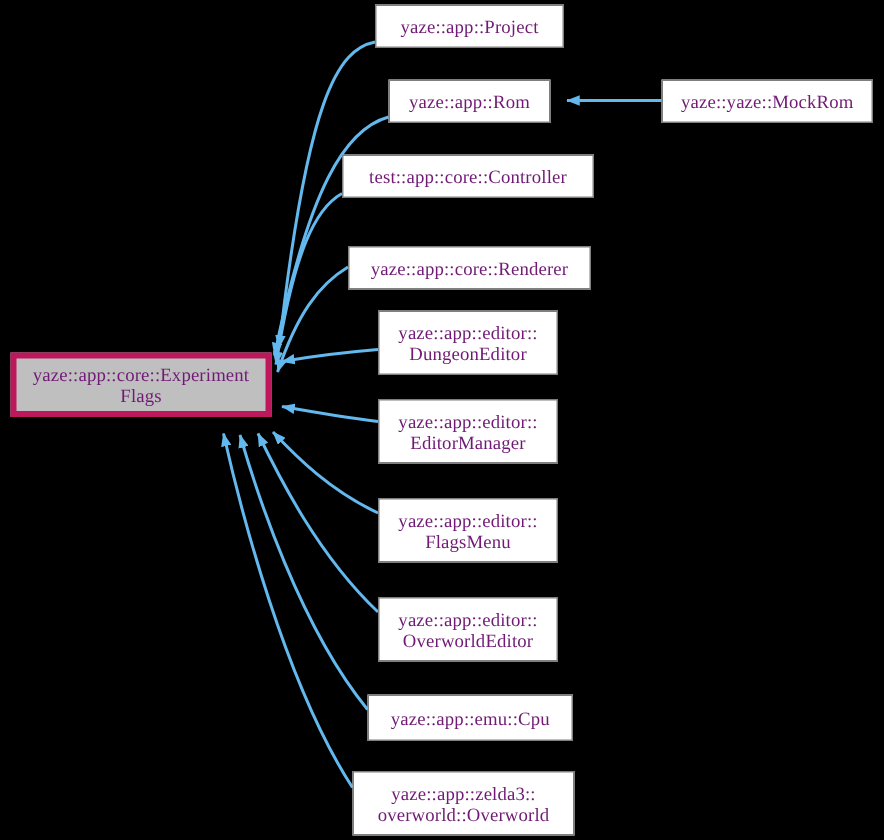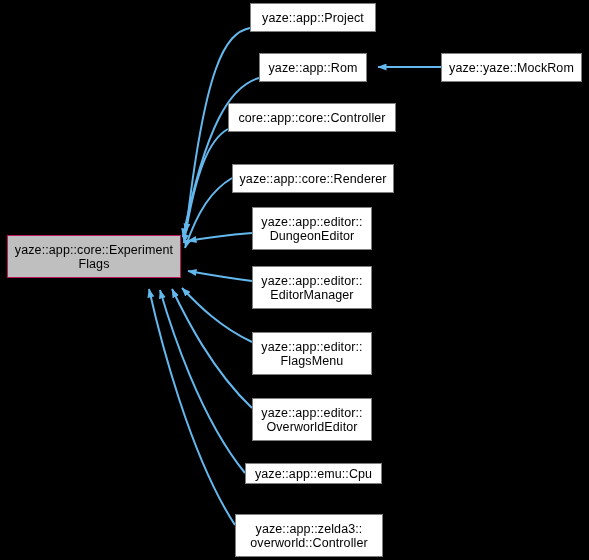--- a/index.html
+++ b/index.html
@@ -22,35 +22,36 @@
     top: 0;
     width: 589px;
     height: 560px;
     pointer-events: none;
   }
   .node {
     position: absolute;
     box-sizing: border-box;
     border: 1px solid #7f7f7f;
     background: #ffffff;
-    color: #000000;
+    color: #701a75;
     display: flex;
     align-items: center;
     justify-content: center;
     text-align: center;
     font-size: 12.5px;
     line-height: 14px;
     letter-spacing: 0.1px;
     white-space: pre-line;
     cursor: pointer;
     z-index: 5;
+    font-family: Liberation Serif, serif;
   }
   .node.root {
     background: #bfbfbf;
-    border: 1px solid #be185d;
+    border: 4px solid #be185d;
     cursor: default;
   }
 </style>
 </head>
 <body>
 
 <div id="graph">
   <svg id="edge-layer" viewBox="0 0 589 560" xmlns="http://www.w3.org/2000/svg">
     <defs>
       <marker id="arrowhead" markerWidth="9" markerHeight="7" refX="8.5" refY="3.5" orient="auto" markerUnits="userSpaceOnUse">
@@ -70,27 +71,27 @@
         <path d="M235,525 C190,456 160,338 149,289" fill="none" stroke="#63b8ee" stroke-width="2" marker-end="url(#arrowhead)"></path>
         <path d="M441,67 L378,67" fill="none" stroke="#63b8ee" stroke-width="2" marker-end="url(#arrowhead)"></path>
       </g>
   </svg>
   <div id="nodes-group">
       <div class="node root" style="left: 7px; top: 235px; width: 174px; height: 43px;">yaze::app::core::Experiment
 Flags</div>
       <div class="node" style="left: 250px; top: 3px; width: 126px; height: 29px;">yaze::app::Project</div>
       <div class="node" style="left: 259px; top: 53px; width: 108px; height: 29px;">yaze::app::Rom</div>
       <div class="node" style="left: 441px; top: 53px; width: 141px; height: 29px;">yaze::yaze::MockRom</div>
-      <div class="node" style="left: 228px; top: 103px; width: 168px; height: 29px;">core::app::core::Controller</div>
+      <div class="node" style="left: 228px; top: 103px; width: 168px; height: 29px;">test::app::core::Controller</div>
       <div class="node" style="left: 232px; top: 152px; width: 162px; height: 29px; margin-top: 12px;">yaze::app::core::Renderer</div>
       <div class="node" style="left: 252px; top: 207px; width: 120px; height: 43px;">yaze::app::editor::
 DungeonEditor</div>
       <div class="node" style="left: 252px; top: 266px; width: 120px; height: 43px;">yaze::app::editor::
 EditorManager</div>
       <div class="node" style="left: 252px; top: 332px; width: 120px; height: 43px;">yaze::app::editor::
 FlagsMenu</div>
       <div class="node" style="left: 252px; top: 398px; width: 120px; height: 43px;">yaze::app::editor::
 OverworldEditor</div>
-      <div class="node" style="left: 245px; top: 463px; width: 137px; height: 21px;">yaze::app::emu::Cpu</div>
+      <div class="node" style="left: 245px; top: 463px; width: 137px; height: 31px;">yaze::app::emu::Cpu</div>
       <div class="node" style="left: 235px; top: 514px; width: 148px; height: 43px;">yaze::app::zelda3::
-overworld::Controller</div>
+overworld::Overworld</div>
     </div>
 </div>
 
 </body></html>

